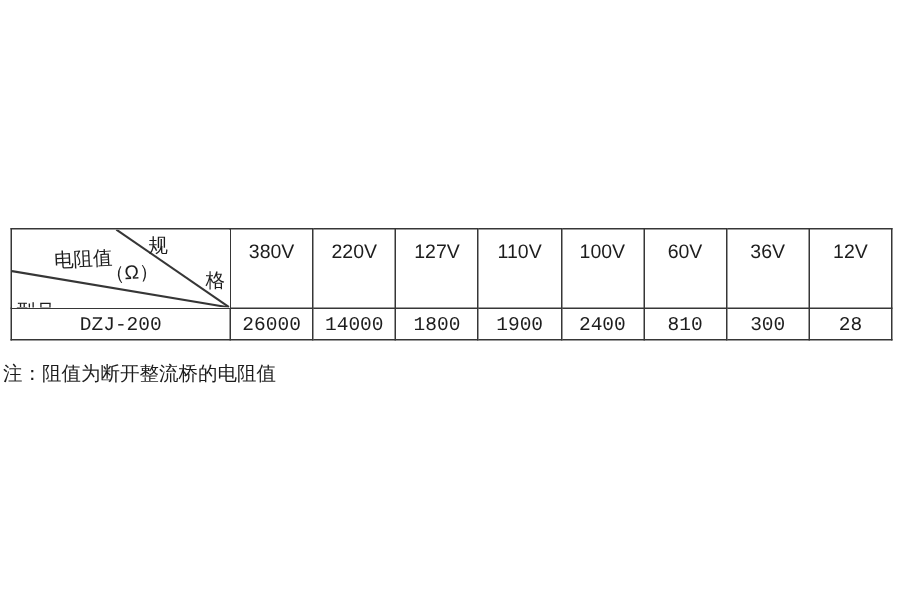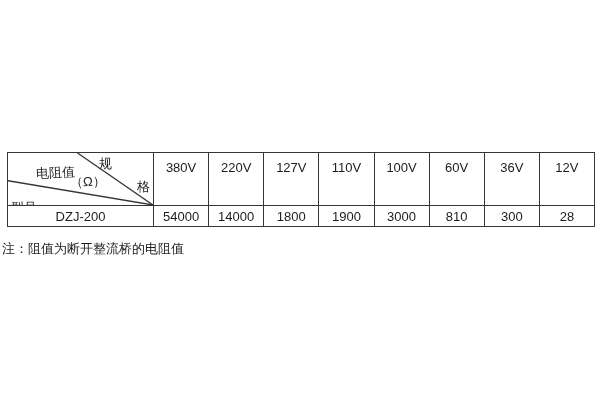--- a/index.html
+++ b/index.html
@@ -37,20 +37,21 @@
   }
   col.model-col { width: 146px; }
   tr.header-row td {
     height: 45px;
     vertical-align: top;
     padding-top: 7px;
   }
   tr.data-row td {
     height: 20px;
     vertical-align: middle;
+    font-family: Liberation Mono, monospace;
   }
   td.corner-cell {
     position: relative;
     padding: 0 !important;
   }
   .corner-svg {
     position: absolute;
     left: 0; top: 0;
     width: 100%; height: 100%;
   }
@@ -108,25 +109,25 @@
         <td>220V</td>
         <td>127V</td>
         <td>110V</td>
         <td>100V</td>
         <td>60V</td>
         <td>36V</td>
         <td>12V</td>
       </tr>
       <tr class="data-row">
         <td>DZJ-200</td>
-        <td>54000</td>
+        <td>26000</td>
         <td>14000</td>
         <td>1800</td>
         <td>1900</td>
-        <td>3000</td>
+        <td>2400</td>
         <td>810</td>
         <td>300</td>
         <td>28</td>
       </tr>
     </tbody>
   </table>
 </div>
 
 <div class="footnote">注：阻值为断开整流桥的电阻值</div>
 

